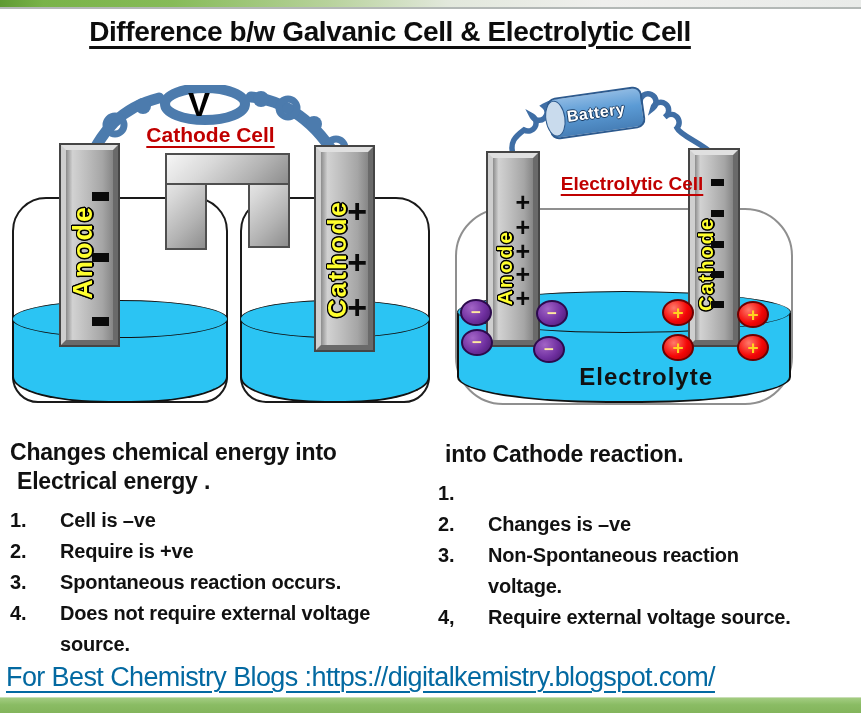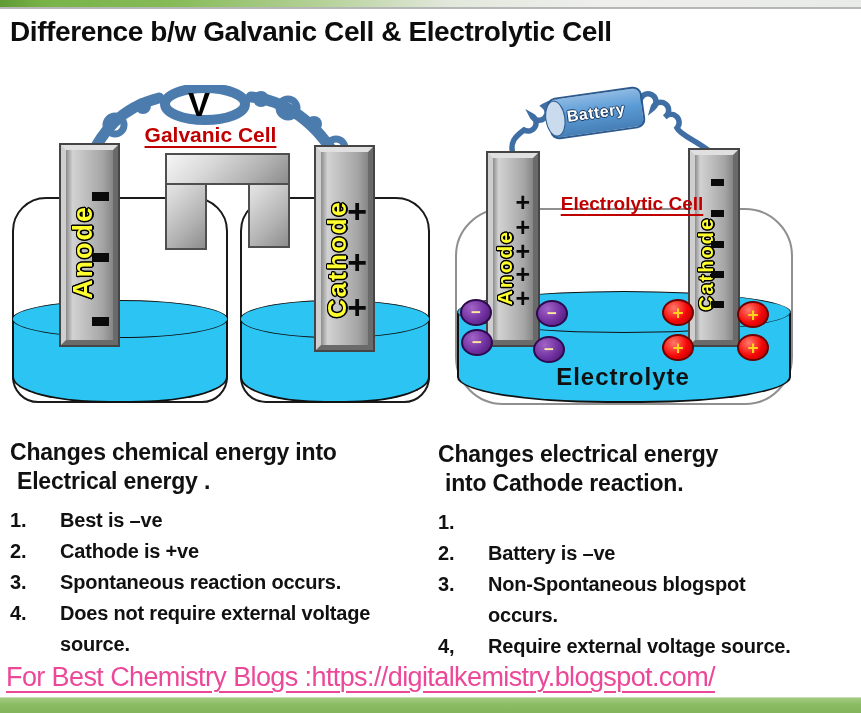--- a/index.html
+++ b/index.html
@@ -17,22 +17,23 @@
   }
   #bottom-bar {
     position:absolute; left:0; top:697px; width:861px; height:16px;
     background: linear-gradient(180deg,#a3cc81 0%,#8abc64 45%,#83b45b 100%);
     border-top:1px solid #c9dfb6;
   }
   
   #page-title {
     position:absolute; left:10px; top:16px; width:760px;
     font-size:28px; font-weight:bold; letter-spacing:-0.4px; color:#0d0d0d;
-    text-decoration-thickness: 2.5px; text-underline-offset:5px;
+    text-decoration: underline; text-decoration-thickness: 2.5px; text-underline-offset:5px;
     white-space:nowrap;
+    text-align:center;
   }
   
   .beaker {
     position:absolute; border:2px solid #1a1a1a; border-radius:34px 34px 26px 26px;
     background:transparent;
   }
   .liquid-body {
     position:absolute; background:#2bc4f3;
     border-left:2px solid #111; border-right:2px solid #111; border-bottom:2px solid #111;
     border-radius:0 0 45% 45% / 0 0 26px 26px; z-index:2;
@@ -78,44 +79,44 @@
     position:absolute; left:118px; top:12px; width:96px; height:42px; z-index:6;
     background:linear-gradient(180deg,#8db9e3 0%,#5b9bd5 45%,#477fb7 100%);
     border:2px solid #2d5a8e; border-radius:9px; transform:rotate(-8deg);
     display:flex; align-items:center; justify-content:center;
   }
   #battery-cap { position:absolute; left:-5px; top:1px; width:20px; height:36px;
                  background:#c9dbed; border:1.5px solid #2d5a8e; border-radius:50%; }
   #battery-text { color:#fff; font-weight:bold; font-size:16px; letter-spacing:0.5px;
                   text-shadow:-1px 0 #1d3f66,1px 0 #1d3f66,0 -1px #1d3f66,0 1px #1d3f66; }
   #electrolytic-wires { position:absolute; left:0; top:0; z-index:4; }
-  #electrolytic-label { left:112px; top:93px; width:180px; font-size:19px;margin-top:20px; }
+  #electrolytic-label { left:112px; top:93px; width:180px; font-size:19px; }
   .ion { position:absolute; width:32px; height:27px; border-radius:50%; z-index:8;
          display:flex; align-items:center; justify-content:center; font-weight:900; }
   .ion.anion { background:radial-gradient(circle at 35% 30%,#a264c6 0%,#7030a0 55%,#45176b 100%);
                border:2px solid #2c0a4c; color:#ffe9a0; font-size:17px; }
   .ion.cation { background:radial-gradient(circle at 35% 30%,#ff7a6a 0%,#f40606 55%,#ad0000 100%);
                 border:2px solid #6e0000; color:#ffd21f; font-size:19px; }
   #electrolyte-label { position:absolute; left:103px; top:283px; width:180px; z-index:5;
-                       text-align:center; font-size:24px; font-weight:bold; color:#111;
+                       text-align:right; font-size:24px; font-weight:bold; color:#111;
                        letter-spacing:1px; }
   
   .desc-col { position:absolute; color:#111; }
   #desc-left  { left:10px;  top:438px; width:430px; }
   #desc-right { left:438px; top:440px; width:420px; }
   .desc-heading { font-size:23px; font-weight:bold; line-height:29px; letter-spacing:-0.2px; }
   .desc-heading .line2 { padding-left:7px; }
   .desc-list { margin-top:9px; }
   .desc-item { display:grid; font-size:20px; font-weight:bold; line-height:31px; letter-spacing:-0.2px; }
   #desc-left  .desc-item { grid-template-columns:50px 368px; }
   #desc-right .desc-item { grid-template-columns:50px 322px; }
   
   #footer-link {
     position:absolute; left:6px; top:662px; width:854px;
-    font-size:27px; color:#ec4899; letter-spacing:-0.6px; white-space:nowrap;
+    font-size:27px; color:#0369a1; letter-spacing:-0.6px; white-space:nowrap;
     text-decoration:underline; text-decoration-thickness:2px; text-underline-offset:5px;
   }
 </style>
 </head>
 <body>
 
 <div id="stage">
 
   <div id="top-bar"></div>
 
@@ -134,21 +135,21 @@
         <circle cx="206" cy="14" r="8" fill="#4C7BAD" stroke="none"></circle>
         <circle cx="233" cy="23" r="9" stroke-width="7"></circle>
         <circle cx="259" cy="39" r="8" fill="#4C7BAD" stroke="none"></circle>
         <circle cx="281" cy="63" r="9" stroke-width="7"></circle>
         <circle cx="292" cy="84" r="7" fill="#4C7BAD" stroke="none"></circle>
       </g>
     </svg>
 
     <div id="voltmeter-v">V</div>
 
-    <div id="galvanic-label" class="cell-label">Galvanic Cell</div>
+    <div id="galvanic-label" class="cell-label">Cathode Cell</div>
 
     <div class="beaker" style="left:12px; top:117px; width:216px; height:206px;"></div>
     <div class="beaker" style="left:240px; top:117px; width:190px; height:206px;"></div>
 
     <div class="liquid-body" style="left:12px; top:239px; width:216px; height:84px;"></div>
     <div class="liquid-top" style="left:12px; top:220px; width:216px; height:38px;"></div>
     <div class="liquid-body" style="left:240px; top:239px; width:190px; height:84px;"></div>
     <div class="liquid-top" style="left:240px; top:220px; width:190px; height:38px;"></div>
 
     <div class="bridge-part" style="left:165px; top:75px; width:42px; height:95px;"></div>
@@ -237,53 +238,52 @@
   </div>
 
   <div id="desc-left" class="desc-col">
     <div class="desc-heading">
       <div>Changes chemical energy into</div>
       <div class="line2">Electrical energy .</div>
     </div>
     <div class="desc-list">
       <div class="desc-item">
         <span>1.</span>
-        <span>Best is –ve</span>
+        <span>Cell is –ve</span>
       </div>
       <div class="desc-item">
         <span>2.</span>
-        <span>Cathode is +ve</span>
+        <span>Require is +ve</span>
       </div>
       <div class="desc-item">
         <span>3.</span>
         <span>Spontaneous reaction occurs.</span>
       </div>
       <div class="desc-item">
         <span>4.</span>
         <span>Does not require external voltage source.</span>
       </div>
     </div>
   </div>
 
   <div id="desc-right" class="desc-col">
     <div class="desc-heading">
-      <div>Changes electrical energy</div>
       <div class="line2">into Cathode reaction.</div>
     </div>
     <div class="desc-list">
       <div class="desc-item">
         <span>1.</span>
       </div>
       <div class="desc-item">
         <span>2.</span>
-        <span>Battery is –ve</span>
+        <span>Changes is –ve</span>
       </div>
       <div class="desc-item">
         <span>3.</span>
-        <span>Non-Spontaneous blogspot occurs.</span>
+        <span>Non-Spontaneous reaction voltage.</span>
       </div>
       <div class="desc-item">
         <span>4,</span>
         <span>Require external voltage source.</span>
       </div>
     </div>
   </div>
 
   <div id="footer-link">For Best Chemistry Blogs  :https://digitalkemistry.blogspot.com/</div>
 

